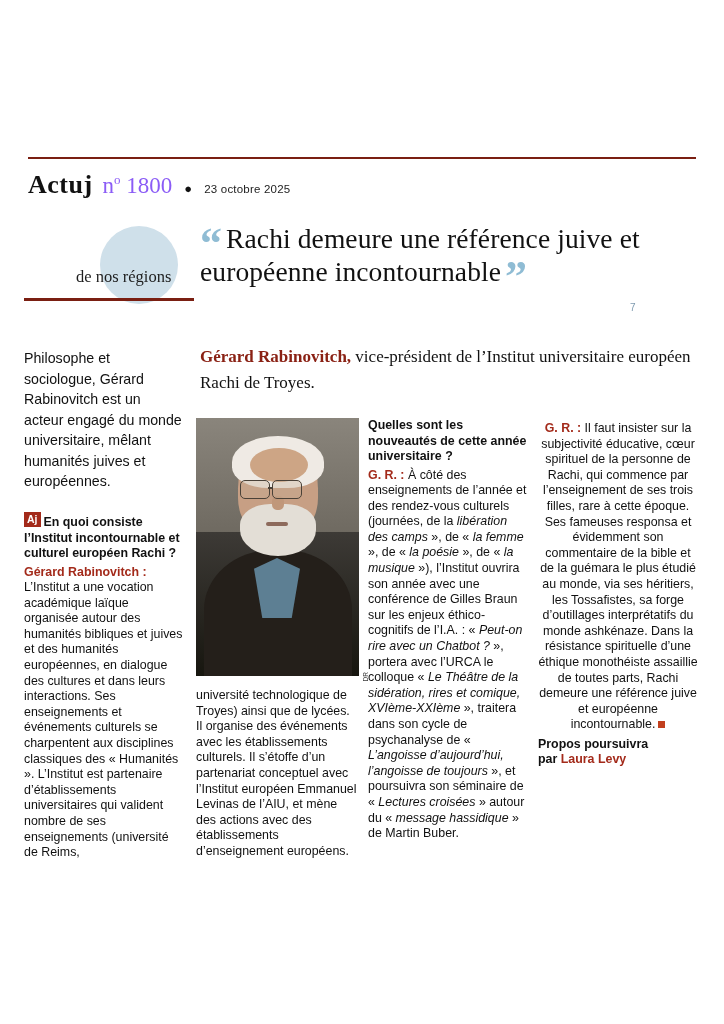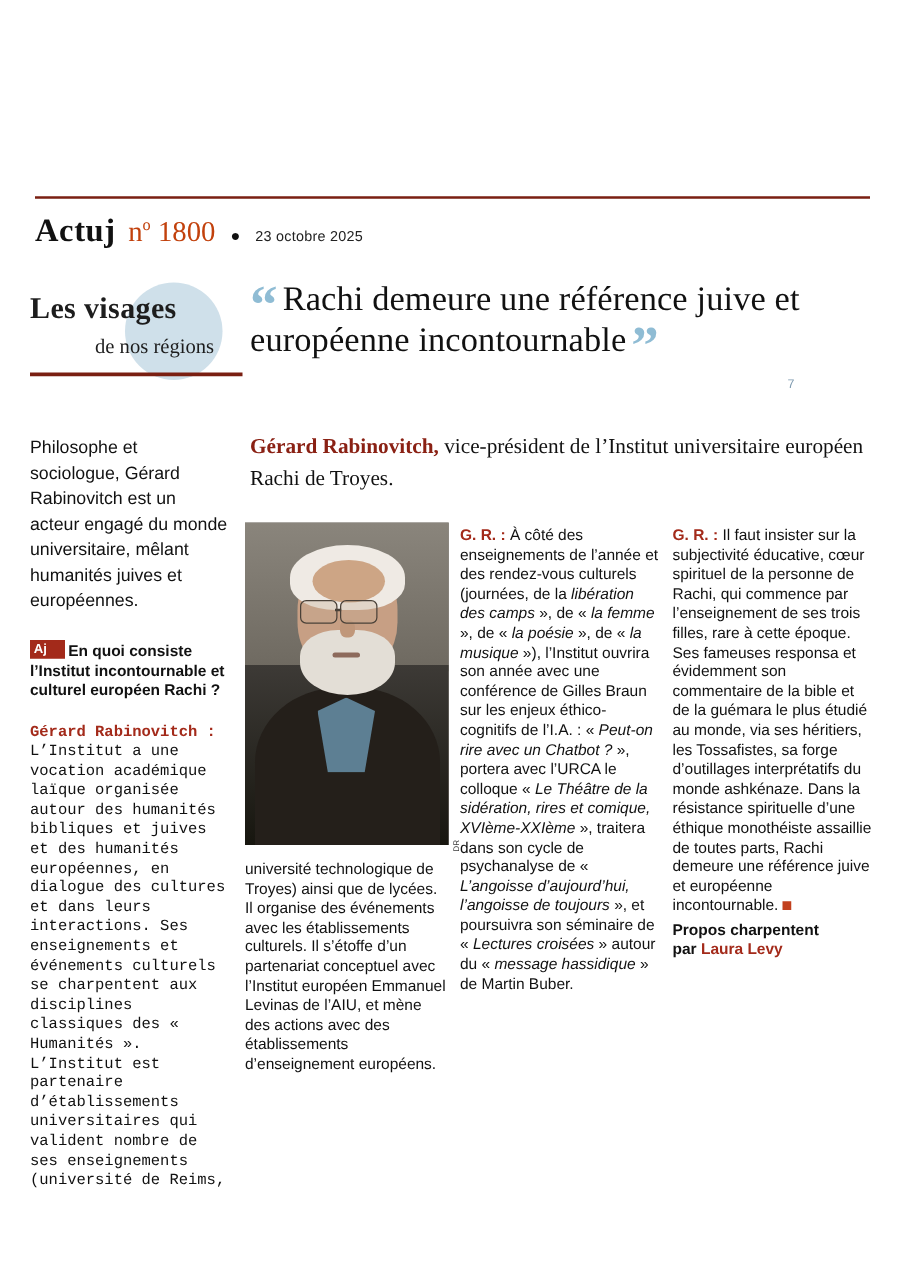--- a/index.html
+++ b/index.html
@@ -29,21 +29,21 @@
   .masthead-title {
     font-family: "Liberation Serif", serif;
     font-weight: bold;
     font-size: 26px;
     letter-spacing: 0.5px;
     color: #111;
   }
   .masthead-issue {
     font-family: "Liberation Serif", serif;
     font-size: 23px;
-    color: #c2410c;
+    color: #8b5cf6;
     margin-top: 46px;
   }
   .masthead-issue sup {
     font-size: 13px;
     vertical-align: super;
   }
   .masthead-dot {
     font-size: 13px;
     color: #111;
     padding: 0 2px;
@@ -173,21 +173,21 @@
     top: 512px;
     width: 160px;
   }
   .q-badge {
     display: inline-block;
     background: #a32a1a;
     color: #fff;
     font-family: "Liberation Sans", sans-serif;
     font-weight: bold;
     font-size: 10.5px;
-    padding: 1px 14px 2px 3px;
+    padding: 1px 3px 2px 3px;
     line-height: 12px;
     vertical-align: 3px;
     margin-right: 3px;
   }
   .question {
     font-family: "Liberation Sans", sans-serif;
     font-weight: bold;
     font-size: 12.4px;
     line-height: 15.5px;
     color: #111;
@@ -197,21 +197,21 @@
     font-weight: bold;
   }
   .body-text {
     font-family: "Liberation Sans", sans-serif;
     font-size: 12.4px;
     line-height: 15.6px;
     color: #111;
     text-align: left;
   }
   .body-text p { margin: 0; }
-  .col-left .body-text { margin-top: 18px; font-family: Liberation Mono, monospace; }
+  .col-left .body-text { margin-top: 3px; }
 
   
   .photo-wrap {
     position: absolute;
     left: 196px;
     top: 418px;
     width: 163px;
     height: 258px;
   }
   .photo {
@@ -369,21 +369,20 @@
     <span>n</span><sup>o</sup>
     <span>1800</span>
   </span>
   <span class="masthead-dot">●</span>
   <span class="masthead-date">23 octobre 2025</span>
 </div>
 <div class="rule-top"></div>
 
 <div class="rubric">
   <div class="rubric-circle"></div>
-  <div class="rubric-line1">Les visages</div>
   <div class="rubric-line2">de nos régions</div>
   <div class="rubric-underline"></div>
 </div>
 
 <div class="headline-block">
   <div class="headline">
     <span class="quote-open">“</span><span>Rachi demeure une référence juive et européenne incontournable</span><span class="quote-close">”</span>
   </div>
 </div>
 
@@ -422,30 +421,31 @@
     <div class="glasses-bridge"></div>
   </div>
   <div class="photo-credit">DR</div>
 </div>
 
 <div class="col-mid">
   <div class="body-text">université technologique de Troyes) ainsi que de lycées. Il organise des événements avec les établissements culturels. Il s’étoffe d’un partenariat conceptuel avec l’Institut européen Emmanuel Levinas de l’AIU, et mène des actions avec des établissements d’enseignement européens.</div>
 </div>
 
 <div class="col-c3">
+  <div class="question">Quelles sont les nouveautés de cette année universitaire ?</div>
   <div class="body-text" style="margin-top:3px;">
     <p>
       <span class="answer-label">G. R. :</span><span> À côté des enseignements de l’année et des rendez-vous culturels (journées, de la </span><span class="ital">libération des camps</span><span> », de « </span><span class="ital">la femme</span><span> », de « </span><span class="ital">la poésie</span><span> », de « </span><span class="ital">la musique</span><span> »), l’Institut ouvrira son année avec une conférence de Gilles Braun sur les enjeux éthico-cognitifs de l’I.A. : « </span><span class="ital">Peut-on rire avec un Chatbot ?</span><span> », portera avec l’URCA le colloque « </span><span class="ital">Le Théâtre de la sidération, rires et comique, XVIème-XXIème</span><span> », traitera dans son cycle de psychanalyse de « </span><span class="ital">L’angoisse d’aujourd’hui, l’angoisse de toujours</span><span> », et poursuivra son séminaire de « </span><span class="ital">Lectures croisées</span><span> » autour du « </span><span class="ital">message hassidique</span><span> » de Martin Buber.</span>
     </p>
   </div>
 </div>
 
 <div class="col-c4">
-  <div class="body-text" style="margin-top:3px;">
+  <div class="body-text" style="margin-top:3px;text-align:center;">
     <p>
       <span class="answer-label">G. R. :</span><span> Il faut insister sur la subjectivité éducative, cœur spirituel de la personne de Rachi, qui commence par l’enseignement de ses trois filles, rare à cette époque. Ses fameuses responsa et évidemment son commentaire de la bible et de la guémara le plus étudié au monde, via ses héritiers, les Tossafistes, sa forge d’outillages interprétatifs du monde ashkénaze. Dans la résistance spirituelle d’une éthique monothéiste assaillie de toutes parts, Rachi demeure une référence juive et européenne incontournable.</span><span class="end-square"></span>
     </p>
   </div>
   <div class="signoff">
-    <div>Propos charpentent</div>
+    <div>Propos poursuivra</div>
     <div><span>par </span><span class="author">Laura Levy</span></div>
   </div>
 </div>
 
 </body></html>

